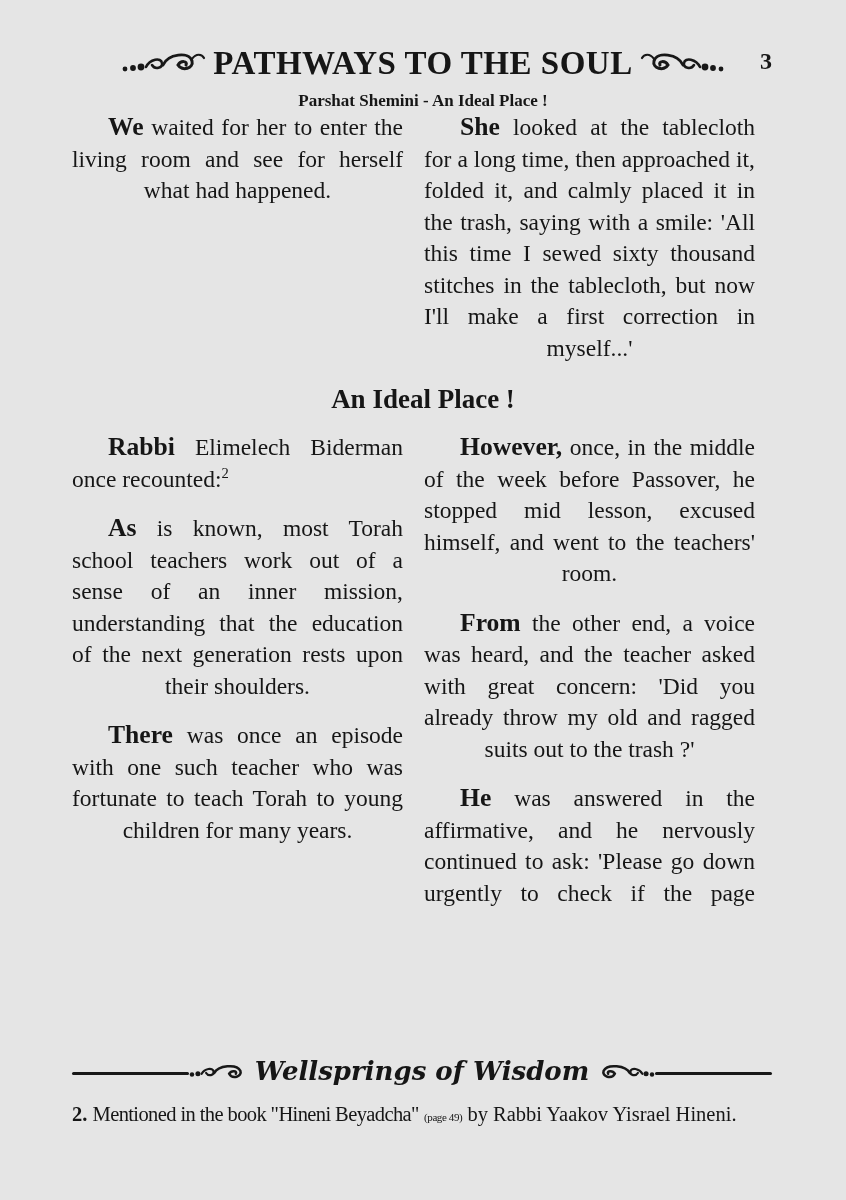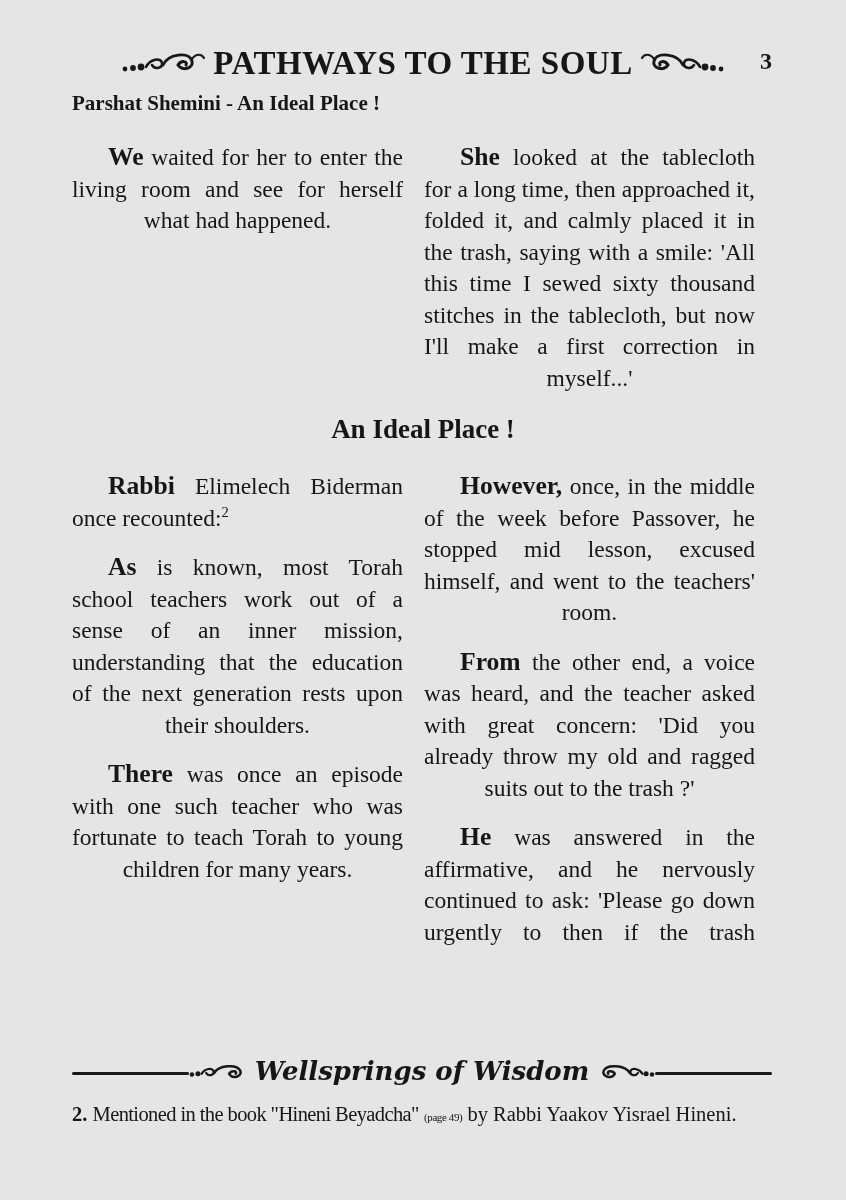--- a/index.html
+++ b/index.html
@@ -24,26 +24,26 @@
     font-size:33px; font-weight:bold; letter-spacing:0.5px;
     white-space:nowrap; margin:0 6px;
   }
   .flourish { display:block; }
   .flourish.mirror { transform:scaleX(-1); }
   .page-num {
     position:absolute; right:2px; top:8px;
     font-size:24px; font-weight:bold;
   }
   .subtitle {
-    font-weight:bold; font-size:21px;
+    text-align:center; font-weight:bold; font-size:17px;
     margin-top:5px;
   }
 
   
-  .cols { display:flex; gap:21px; margin-top:25px; }
+  .cols { display:flex; gap:21px; }
   .col { width:331px; }
   .para {
     font-size:23.5px; line-height:31.5px;
     text-align:justify; text-align-last:center;
     text-indent:36px;
     margin:0 0 17px 0;
   }
   .para.last-left { text-align-last:left; }
   .para.last-justify { text-align-last:justify; }
   .lead { font-weight:bold; font-size:1.09em; }
@@ -136,21 +136,21 @@
       <p class="para">
         <b class="lead">However,</b>
         <span>once, in the middle of the week before Passover, he stopped mid lesson, excused himself, and went to the teachers' room.</span>
       </p>
       <p class="para">
         <b class="lead">From</b>
         <span>the other end, a voice was heard, and the teacher asked with great concern: 'Did you already throw my old and ragged suits out to the trash ?'</span>
       </p>
       <p class="para last-justify">
         <b class="lead">He</b>
-        <span>was answered in the affirmative, and he nervously continued to ask: 'Please go down urgently to then if the trash</span>
+        <span>was answered in the affirmative, and he nervously continued to ask: 'Please go down urgently to check if the page</span>
       </p>
     </div>
   </div>
 
   <div class="footer">
     <div class="banner">
       <div class="rule"></div>
       <svg class="flourish" width="64" height="24" viewBox="0 0 86 30" aria-hidden="true">
         <circle cx="4" cy="17" r="3" fill="#181818"></circle>
         <circle cx="12" cy="16" r="3.4" fill="#181818"></circle>

